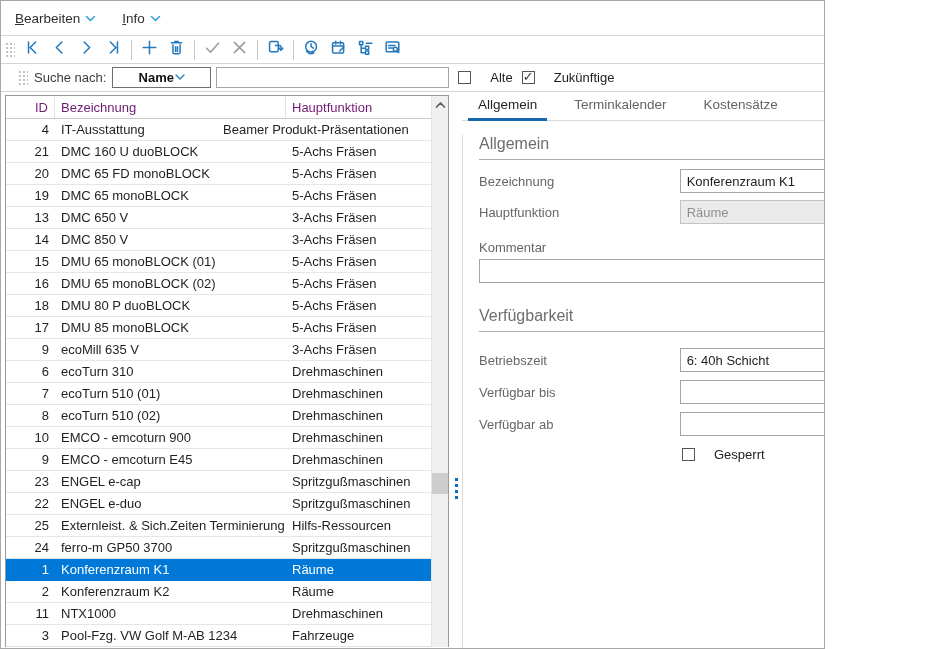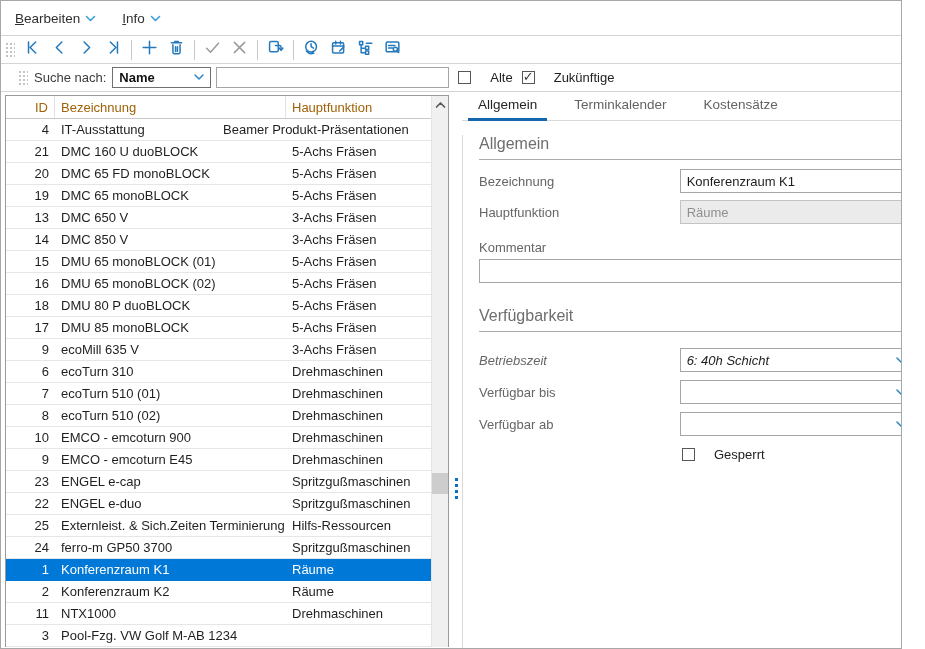--- a/index.html
+++ b/index.html
@@ -6,53 +6,53 @@
     --accent:#0078d7;
     --icon-blue:#2479bd;
     --icon-gray:#9b9b9b;
     --tab-underline:#1566ad;
     --line:#d4d4d4;
     --border-dark:#9a9a9a;
   }
   *{box-sizing:border-box;margin:0;padding:0;}
   html,body{background:#fff;}
   body{font-family:"Liberation Sans","DejaVu Sans",sans-serif;color:#2b2b2b;}
-  .window{position:relative;width:902px;height:649px;background:#fff;border:1px solid #a7a7a7;overflow:hidden;}
+  .window{position:relative;width:825px;height:649px;background:#fff;border:1px solid #a7a7a7;overflow:hidden;}
 
   
   .menubar{height:35px;display:flex;align-items:center;padding-left:14px;border-bottom:1px solid var(--line);}
   .menu-item{display:flex;align-items:center;gap:5px;margin-right:26px;cursor:default;font-size:13.5px;color:#2f2f2f;}
   .menu-item .mlabel::first-letter{text-decoration:underline;}
   .chev{display:inline-block;}
 
   
   .toolbar{height:28px;display:flex;align-items:center;border-bottom:1px solid var(--line);padding-left:3px;}
   .grip{width:10px;height:17px;margin:0 4px 0 1px;background-image:radial-gradient(circle,#c3c3c3 1.1px,transparent 1.2px);background-size:4px 4px;background-position:0 1px;}
   .tbtn{width:27px;height:24px;display:flex;align-items:center;justify-content:center;color:var(--icon-blue);}
   .tbtn.gray{color:var(--icon-gray);}
   .tbtn svg{stroke:currentColor;fill:none;stroke-width:1.9;stroke-linecap:round;stroke-linejoin:round;}
   .tsep{width:1px;height:20px;background:#c8c8c8;margin:0 4px;}
 
   
   .searchbar{height:28px;display:flex;align-items:center;border-bottom:1px solid var(--line);padding-left:16px;font-size:13px;}
   .searchbar .slabel{color:#3b3b3b;margin:0 6px 0 2px;}
   .fake-select{display:flex;align-items:center;justify-content:space-between;background:#fff;border:1px solid #6f6f6f;height:21px;padding:0 5px 0 6px;}
-  .search-select{width:99px;font-weight:bold;color:#111;}
+  .search-select{width:99px;font-weight:bold;color:#111;justify-content:center;}
   .search-input{width:233px;height:21px;border:1px solid #a5a5a5;margin-left:5px;font:inherit;padding:0 5px;}
   .cbx{display:flex;align-items:center;gap:19px;margin-left:9px;cursor:default;}
   .cbx .box{width:13px;height:13px;border:1px solid #565656;background:#fff;position:relative;flex:none;}
   .cbx.checked .box::after{content:"✓";position:absolute;left:0px;top:-3px;font-size:13px;color:#3c3c3c;font-weight:bold;}
   .cbx .clabel{color:#222;}
 
   
   .content{position:relative;height:555px;}
 
   
   .table-pane{position:absolute;left:4px;top:3px;width:444px;height:552px;border:1px solid var(--border-dark);border-bottom:none;overflow:hidden;background:#fff;}
-  .thead{display:flex;height:23px;border-bottom:1px solid #c9c9c9;font-size:13px;color:#a16207;background:#fff;}
+  .thead{display:flex;height:23px;border-bottom:1px solid #c9c9c9;font-size:13px;color:#701a75;background:#fff;}
   .thead .hcell{display:flex;align-items:center;padding:0 6px;border-right:1px solid #e2e2e2;}
   .trow{display:flex;height:22px;border-bottom:1px solid #e6e6e6;font-size:13px;color:#1f1f1f;background:#fff;}
   .tcell{display:flex;align-items:center;padding:0 6px;overflow:hidden;white-space:nowrap;}
   .c0{width:49px;justify-content:flex-end;}
   .c1{width:231px;}
   .c2{flex:1;}
   .trow.selected{background:var(--accent);color:#fff;border-bottom-color:var(--accent);}
 
   
   .vscroll{position:absolute;top:0;right:0;width:17px;height:100%;background:#f0f0f0;border-left:1px solid #e4e4e4;}
@@ -344,20 +344,21 @@
             <div class="tcell c2">Räume</div>
           </div>
           <div class="trow">
             <div class="tcell c0">11</div>
             <div class="tcell c1">NTX1000</div>
             <div class="tcell c2">Drehmaschinen</div>
           </div>
           <div class="trow">
             <div class="tcell c0">3</div>
             <div class="tcell c1">Pool-Fzg. VW Golf M-AB 1234</div>
+            <div class="tcell c2">Fahrzeuge</div>
           </div>
         </div>
 
       <div class="vscroll">
         <div class="arrow-up">
           <svg width="11" height="8" viewBox="0 0 11 8">
               <path d="M1.5 6l4-4 4 4" stroke="#5a5a5a" stroke-width="1.7" fill="none" stroke-linecap="round" stroke-linejoin="round"></path>
             </svg>
         </div>
         <div class="thumb"></div>
@@ -393,21 +394,21 @@
         <div class="frow" style="margin-top:7px;">
           <span class="flabel">Hauptfunktion</span>
           <input class="tinput w-right" type="text" disabled="" value="Räume" style="">
         </div>
 
         <label class="block-label">Kommentar</label>
         <input class="tinput full" type="text" value="" style="">
 
         <div class="section-h" style="margin-top:24px;">Verfügbarkeit</div>
 
-        <div class="frow" style="margin-top:16px;font-style:italic;">
+        <div class="frow" style="margin-top:16px;">
           <span class="flabel">Betriebszeit</span>
           <div class="dd">
             <span>6: 40h Schicht</span>
             <span><svg width="13" height="9" viewBox="0 0 13 9">
                   <path d="M2 2l4.5 4.5L11 2" stroke="#2b87c8" stroke-width="1.5" fill="none" stroke-linecap="round" stroke-linejoin="round"></path>
                 </svg></span>
           </div>
         </div>
 
         <div class="frow" style="margin-top:8px;">

